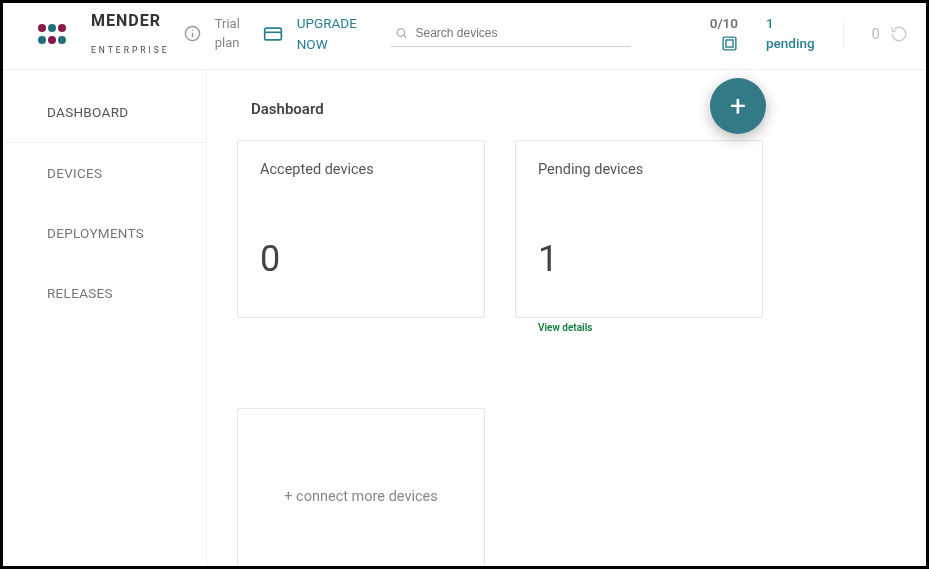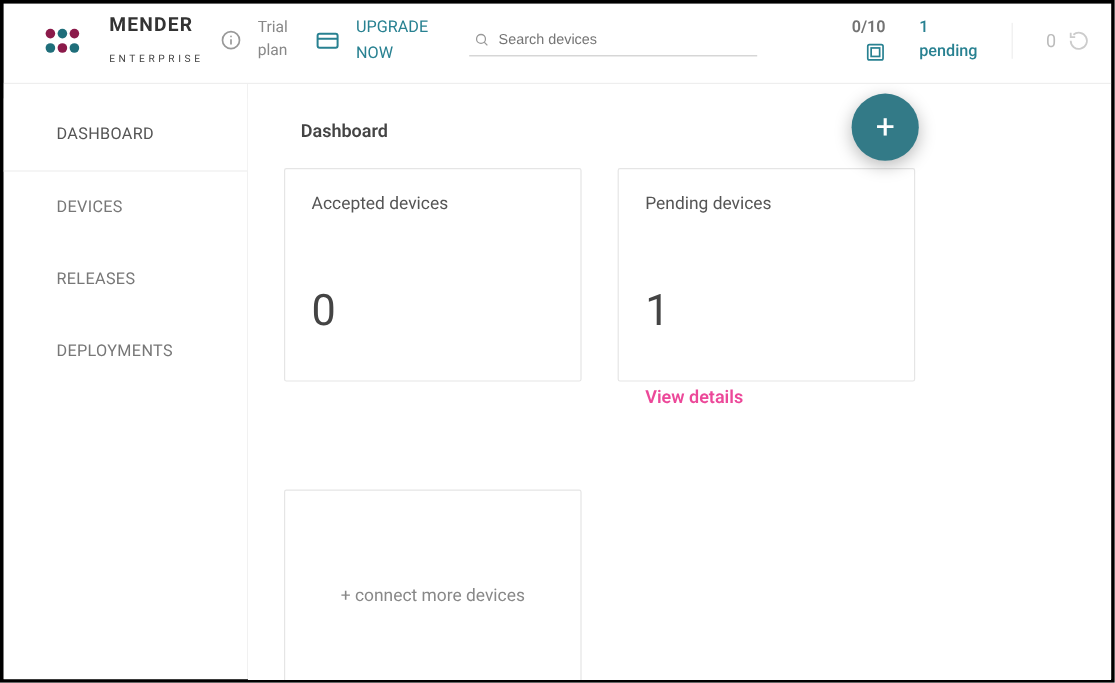--- a/index.html
+++ b/index.html
@@ -112,21 +112,21 @@
     border: 1px solid #e5e5e5;
     border-radius: 2px;
     padding: 20px 22px;
     background:#fff;
     display:flex;
     flex-direction:column;
     gap:42px;
   }
   .card-title { font-size:14.5px; color:#555; }
   .card-number { font-size:36px; color:#444; margin-top:18px; font-weight:400;}
-  .card-link { margin-top:auto; color:#ec4899; font-weight:600; font-size:15px; cursor:pointer;}
+  .card-link { margin-top:auto; color:#15803d; font-weight:600; font-size:10px; cursor:pointer;}
   .card.connect {
     height:178px;
     display:flex;
     align-items:center;
     justify-content:center;
     color:#888;
     font-size:14.5px;
     margin-top: 30px;
     cursor:pointer;
   }
@@ -218,22 +218,22 @@
           </svg>
         </span>
       </div>
     </div>
   </div>
 
   <div class="body">
     <nav class="sidebar">
       <div class="nav-item active">DASHBOARD</div>
       <div class="nav-item">DEVICES</div>
+      <div class="nav-item">DEPLOYMENTS</div>
       <div class="nav-item">RELEASES</div>
-      <div class="nav-item">DEPLOYMENTS</div>
     </nav>
 
     <main class="main">
       <div class="fab">+</div>
       <div class="page-title">Dashboard</div>
 
       <div class="cards">
         <div class="card">
           <div class="card-title">Accepted devices</div>
           <div class="card-number">0</div>

